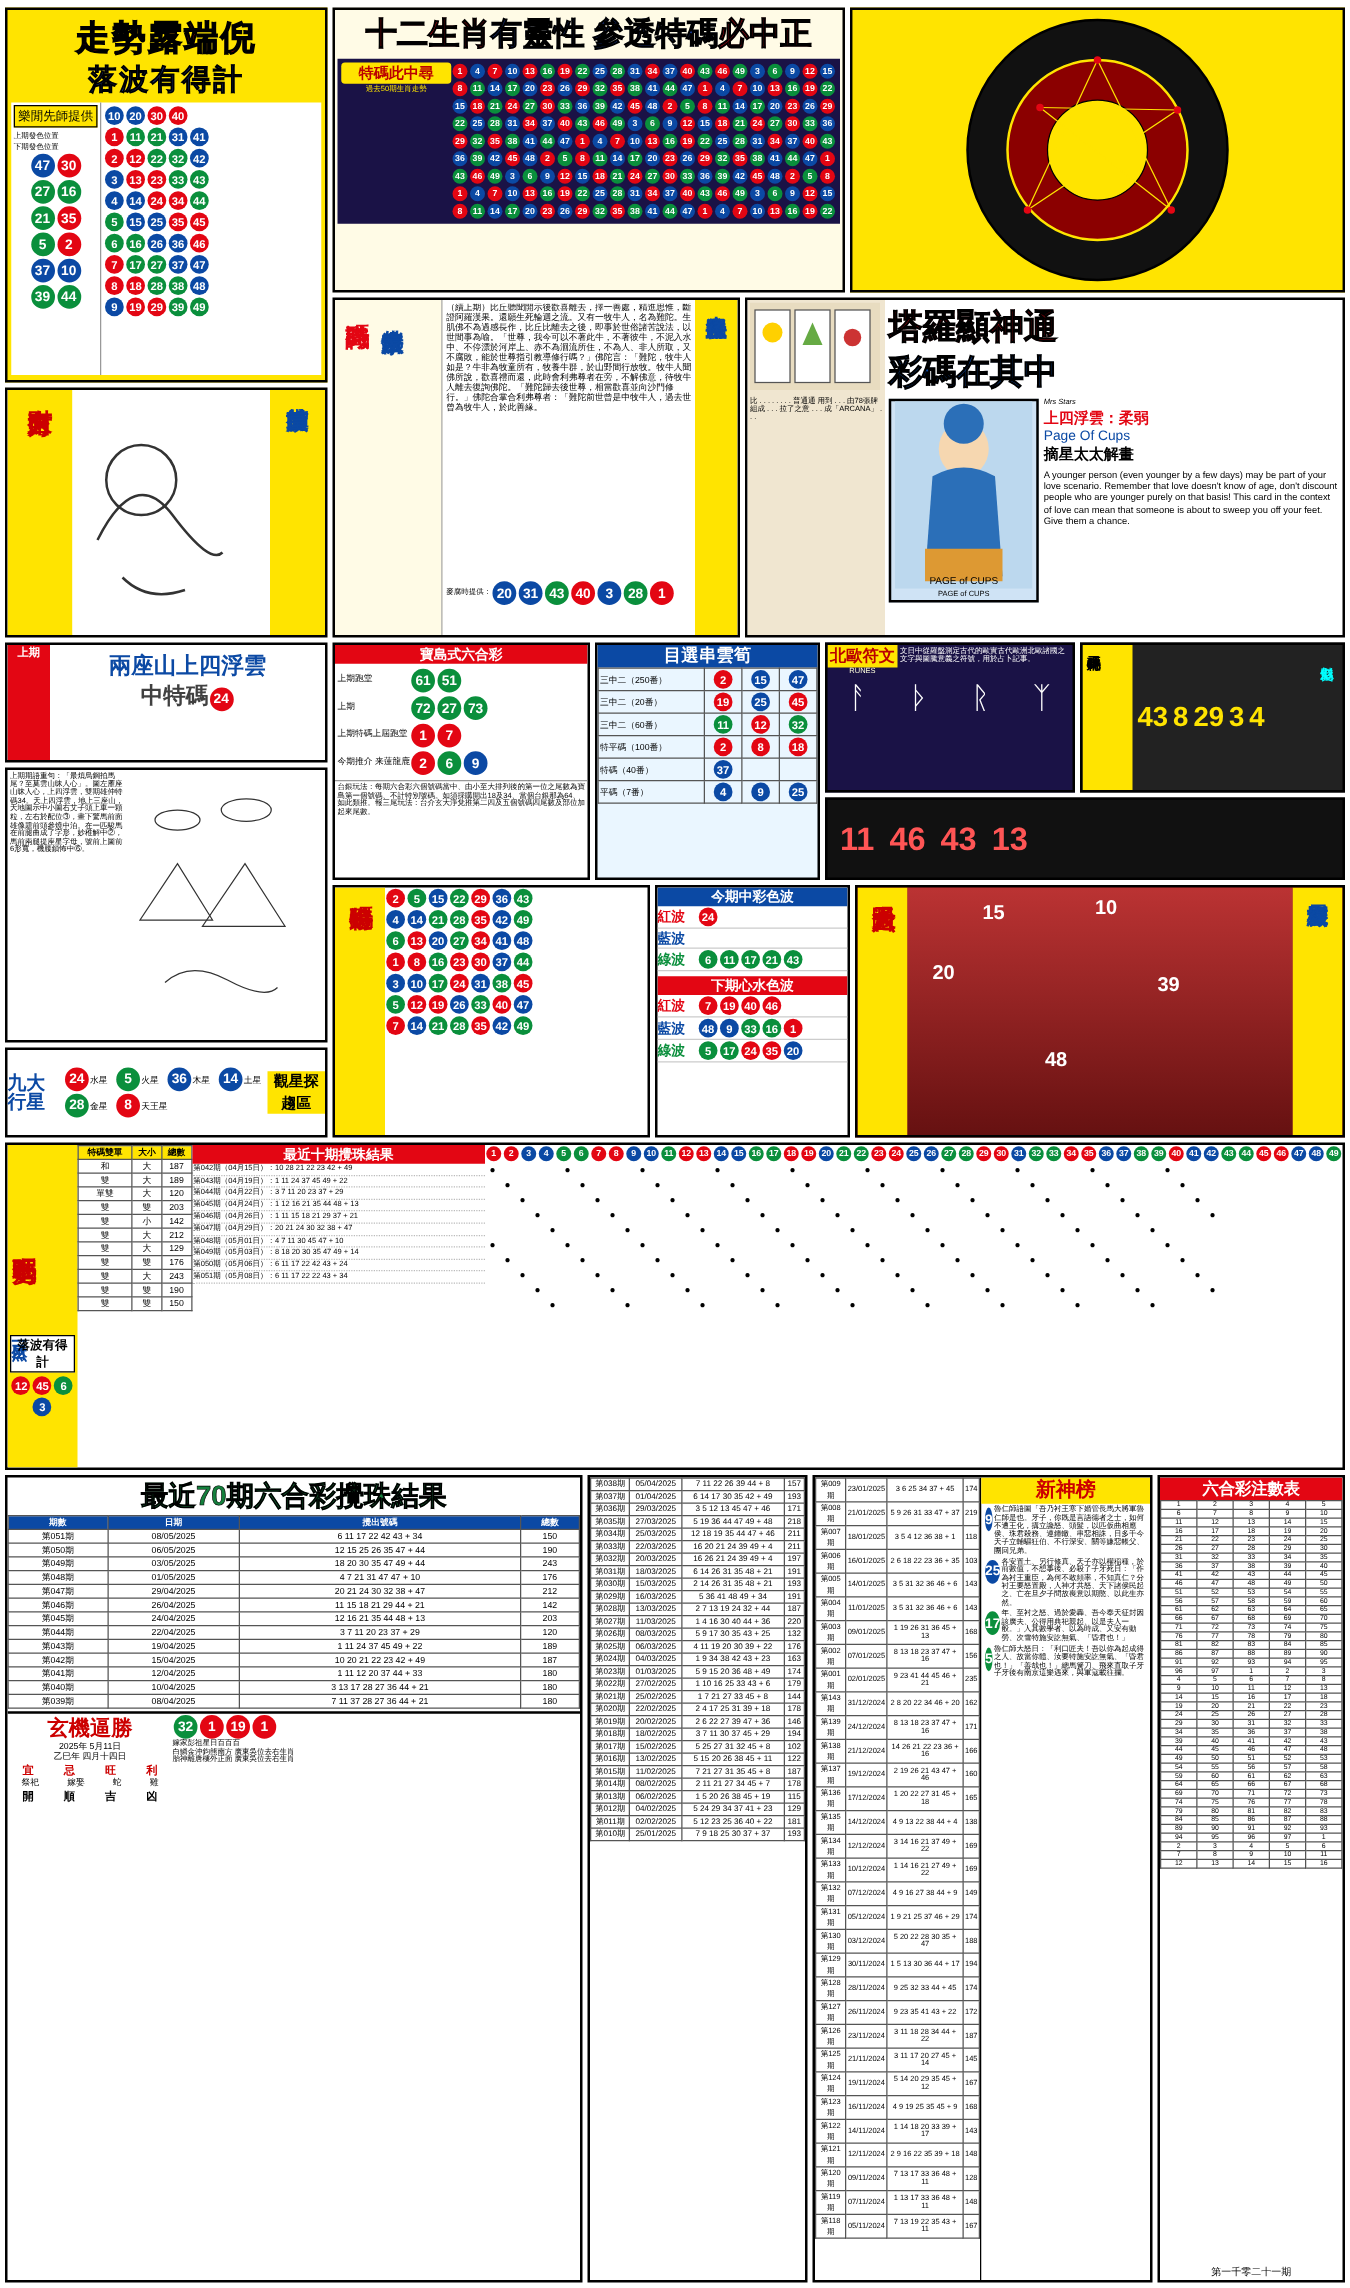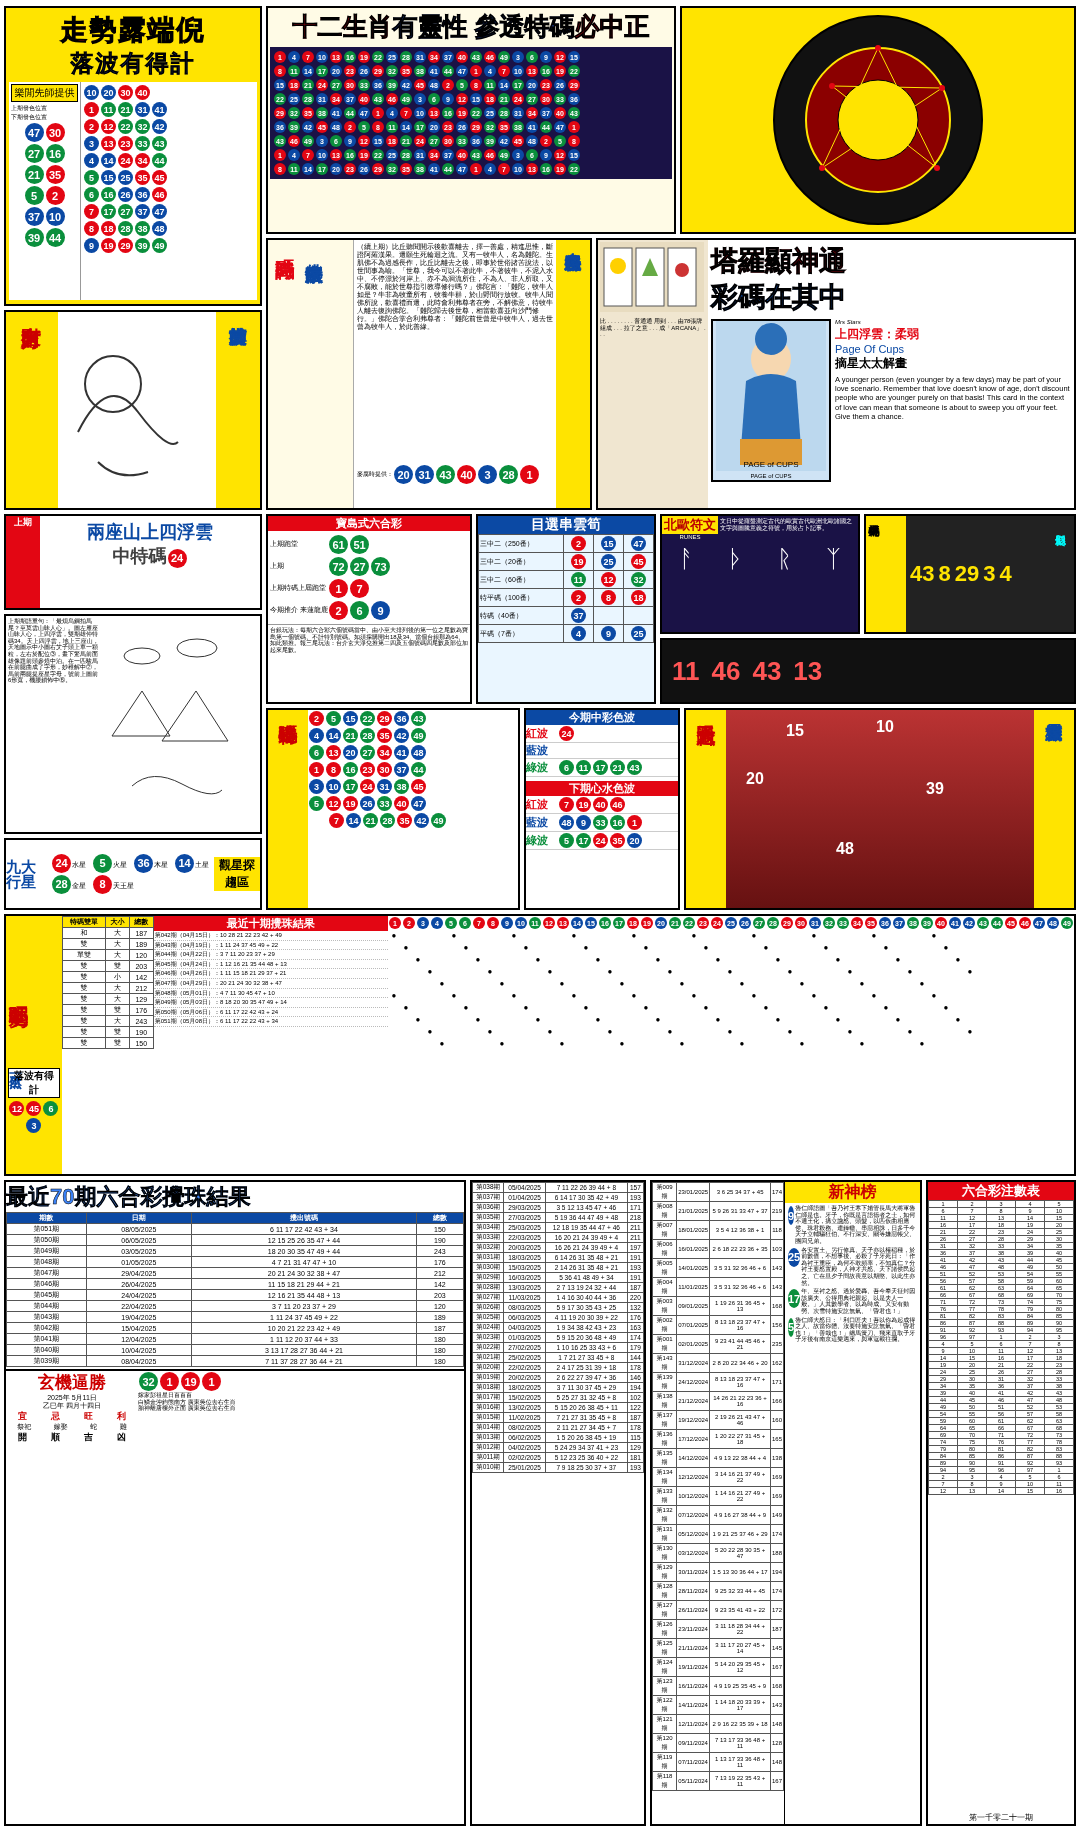--- a/index.html
+++ b/index.html
@@ -119,20 +119,24 @@
       </div>
     </div>
   </div>
 
   <div class="panel" id="p2">
     <div class="hd">
       <span>十二生肖</span><span class="b">有靈性 參透特碼</span><span>必中正</span>
     </div>
     <div class="dark">
       <div style="display:flex;">
+        <div style="width:90px;text-align:center;">
+          <div style="background:#ffe400;color:#b00;font-weight:bold;font-size:12px;border-radius:3px">特碼此中尋</div>
+          <div class="xtiny" style="color:#ffe400;margin-top:2px">過去50期生肖走勢</div>
+        </div>
         <div style="flex:1" id="zodiac-grid-host">
             <div style="white-space: nowrap;"><span class="ball sm red">1</span><span class="ball sm blue">4</span><span class="ball sm red">7</span><span class="ball sm blue">10</span><span class="ball sm red">13</span><span class="ball sm green">16</span><span class="ball sm red">19</span><span class="ball sm green">22</span><span class="ball sm blue">25</span><span class="ball sm green">28</span><span class="ball sm blue">31</span><span class="ball sm red">34</span><span class="ball sm blue">37</span><span class="ball sm red">40</span><span class="ball sm green">43</span><span class="ball sm red">46</span><span class="ball sm green">49</span><span class="ball sm blue">3</span><span class="ball sm green">6</span><span class="ball sm blue">9</span><span class="ball sm red">12</span><span class="ball sm blue">15</span></div>
             <div style="white-space: nowrap;"><span class="ball sm red">8</span><span class="ball sm green">11</span><span class="ball sm blue">14</span><span class="ball sm green">17</span><span class="ball sm blue">20</span><span class="ball sm red">23</span><span class="ball sm blue">26</span><span class="ball sm red">29</span><span class="ball sm green">32</span><span class="ball sm red">35</span><span class="ball sm green">38</span><span class="ball sm blue">41</span><span class="ball sm green">44</span><span class="ball sm blue">47</span><span class="ball sm red">1</span><span class="ball sm blue">4</span><span class="ball sm red">7</span><span class="ball sm blue">10</span><span class="ball sm red">13</span><span class="ball sm green">16</span><span class="ball sm red">19</span><span class="ball sm green">22</span></div>
             <div style="white-space: nowrap;"><span class="ball sm blue">15</span><span class="ball sm red">18</span><span class="ball sm green">21</span><span class="ball sm red">24</span><span class="ball sm green">27</span><span class="ball sm red">30</span><span class="ball sm green">33</span><span class="ball sm blue">36</span><span class="ball sm green">39</span><span class="ball sm blue">42</span><span class="ball sm red">45</span><span class="ball sm blue">48</span><span class="ball sm red">2</span><span class="ball sm green">5</span><span class="ball sm red">8</span><span class="ball sm green">11</span><span class="ball sm blue">14</span><span class="ball sm green">17</span><span class="ball sm blue">20</span><span class="ball sm red">23</span><span class="ball sm blue">26</span><span class="ball sm red">29</span></div>
             <div style="white-space: nowrap;"><span class="ball sm green">22</span><span class="ball sm blue">25</span><span class="ball sm green">28</span><span class="ball sm blue">31</span><span class="ball sm red">34</span><span class="ball sm blue">37</span><span class="ball sm red">40</span><span class="ball sm green">43</span><span class="ball sm red">46</span><span class="ball sm green">49</span><span class="ball sm blue">3</span><span class="ball sm green">6</span><span class="ball sm blue">9</span><span class="ball sm red">12</span><span class="ball sm blue">15</span><span class="ball sm red">18</span><span class="ball sm green">21</span><span class="ball sm red">24</span><span class="ball sm green">27</span><span class="ball sm red">30</span><span class="ball sm green">33</span><span class="ball sm blue">36</span></div>
             <div style="white-space: nowrap;"><span class="ball sm red">29</span><span class="ball sm green">32</span><span class="ball sm red">35</span><span class="ball sm green">38</span><span class="ball sm blue">41</span><span class="ball sm green">44</span><span class="ball sm blue">47</span><span class="ball sm red">1</span><span class="ball sm blue">4</span><span class="ball sm red">7</span><span class="ball sm blue">10</span><span class="ball sm red">13</span><span class="ball sm green">16</span><span class="ball sm red">19</span><span class="ball sm green">22</span><span class="ball sm blue">25</span><span class="ball sm green">28</span><span class="ball sm blue">31</span><span class="ball sm red">34</span><span class="ball sm blue">37</span><span class="ball sm red">40</span><span class="ball sm green">43</span></div>
             <div style="white-space: nowrap;"><span class="ball sm blue">36</span><span class="ball sm green">39</span><span class="ball sm blue">42</span><span class="ball sm red">45</span><span class="ball sm blue">48</span><span class="ball sm red">2</span><span class="ball sm green">5</span><span class="ball sm red">8</span><span class="ball sm green">11</span><span class="ball sm blue">14</span><span class="ball sm green">17</span><span class="ball sm blue">20</span><span class="ball sm red">23</span><span class="ball sm blue">26</span><span class="ball sm red">29</span><span class="ball sm green">32</span><span class="ball sm red">35</span><span class="ball sm green">38</span><span class="ball sm blue">41</span><span class="ball sm green">44</span><span class="ball sm blue">47</span><span class="ball sm red">1</span></div>
             <div style="white-space: nowrap;"><span class="ball sm green">43</span><span class="ball sm red">46</span><span class="ball sm green">49</span><span class="ball sm blue">3</span><span class="ball sm green">6</span><span class="ball sm blue">9</span><span class="ball sm red">12</span><span class="ball sm blue">15</span><span class="ball sm red">18</span><span class="ball sm green">21</span><span class="ball sm red">24</span><span class="ball sm green">27</span><span class="ball sm red">30</span><span class="ball sm green">33</span><span class="ball sm blue">36</span><span class="ball sm green">39</span><span class="ball sm blue">42</span><span class="ball sm red">45</span><span class="ball sm blue">48</span><span class="ball sm red">2</span><span class="ball sm green">5</span><span class="ball sm red">8</span></div>
             <div style="white-space: nowrap;"><span class="ball sm red">1</span><span class="ball sm blue">4</span><span class="ball sm red">7</span><span class="ball sm blue">10</span><span class="ball sm red">13</span><span class="ball sm green">16</span><span class="ball sm red">19</span><span class="ball sm green">22</span><span class="ball sm blue">25</span><span class="ball sm green">28</span><span class="ball sm blue">31</span><span class="ball sm red">34</span><span class="ball sm blue">37</span><span class="ball sm red">40</span><span class="ball sm green">43</span><span class="ball sm red">46</span><span class="ball sm green">49</span><span class="ball sm blue">3</span><span class="ball sm green">6</span><span class="ball sm blue">9</span><span class="ball sm red">12</span><span class="ball sm blue">15</span></div>
             <div style="white-space: nowrap;"><span class="ball sm red">8</span><span class="ball sm green">11</span><span class="ball sm blue">14</span><span class="ball sm green">17</span><span class="ball sm blue">20</span><span class="ball sm red">23</span><span class="ball sm blue">26</span><span class="ball sm red">29</span><span class="ball sm green">32</span><span class="ball sm red">35</span><span class="ball sm green">38</span><span class="ball sm blue">41</span><span class="ball sm green">44</span><span class="ball sm blue">47</span><span class="ball sm red">1</span><span class="ball sm blue">4</span><span class="ball sm red">7</span><span class="ball sm blue">10</span><span class="ball sm red">13</span><span class="ball sm green">16</span><span class="ball sm red">19</span><span class="ball sm green">22</span></div>
@@ -404,21 +408,21 @@
       <div style="width:40px;background:#ffe400;display:flex;justify-content:center">
         <div class="v" style="font-size:19px;font-weight:bold;color:#c00">追蹤特碼</div>
       </div>
       <div style="flex:1" id="track-grid">
           <div style="white-space: nowrap;"><span class="ball  red">2</span><span class="ball  green">5</span><span class="ball  blue">15</span><span class="ball  green">22</span><span class="ball  red">29</span><span class="ball  blue">36</span><span class="ball  green">43</span></div>
           <div style="white-space: nowrap;"><span class="ball  blue">4</span><span class="ball  blue">14</span><span class="ball  green">21</span><span class="ball  green">28</span><span class="ball  red">35</span><span class="ball  blue">42</span><span class="ball  green">49</span></div>
           <div style="white-space: nowrap;"><span class="ball  green">6</span><span class="ball  red">13</span><span class="ball  blue">20</span><span class="ball  green">27</span><span class="ball  red">34</span><span class="ball  blue">41</span><span class="ball  blue">48</span></div>
           <div style="white-space: nowrap;"><span class="ball  red">1</span><span class="ball  red">8</span><span class="ball  green">16</span><span class="ball  red">23</span><span class="ball  red">30</span><span class="ball  blue">37</span><span class="ball  green">44</span></div>
           <div style="white-space: nowrap;"><span class="ball  blue">3</span><span class="ball  blue">10</span><span class="ball  green">17</span><span class="ball  red">24</span><span class="ball  blue">31</span><span class="ball  green">38</span><span class="ball  red">45</span></div>
           <div style="white-space: nowrap;"><span class="ball  green">5</span><span class="ball  red">12</span><span class="ball  red">19</span><span class="ball  blue">26</span><span class="ball  green">33</span><span class="ball  red">40</span><span class="ball  blue">47</span></div>
-          <div style="white-space: nowrap; margin-left: 20px;"><span class="ball  red">7</span><span class="ball  blue">14</span><span class="ball  green">21</span><span class="ball  green">28</span><span class="ball  red">35</span><span class="ball  blue">42</span><span class="ball  green">49</span></div>
+          <div style="white-space: nowrap;"><span class="ball  red">7</span><span class="ball  blue">14</span><span class="ball  green">21</span><span class="ball  green">28</span><span class="ball  red">35</span><span class="ball  blue">42</span><span class="ball  green">49</span></div>
         </div>
     </div>
   </div>
 
   <div class="panel" id="p16">
     <div class="bluebar">今期中彩色波</div>
     <div id="cw-now">
         <div style="display: flex; align-items: center; border-bottom: 1px solid rgb(204, 204, 204);">
           <span style="width: 32px; font-weight: bold; font-size: 11px; color: rgb(227, 6, 19);">紅波</span>
           <span class="ball  red">24</span>
@@ -582,21 +586,21 @@
             <div style="white-space:nowrap;height:12px"><span style="display:inline-block;width:12px;text-align:center;font-size:8px;color:#000"></span><span style="display:inline-block;width:12px;text-align:center;font-size:8px;color:#000">●</span><span style="display:inline-block;width:12px;text-align:center;font-size:8px;color:#000"></span><span style="display:inline-block;width:12px;text-align:center;font-size:8px;color:#000"></span><span style="display:inline-block;width:12px;text-align:center;font-size:8px;color:#000"></span><span style="display:inline-block;width:12px;text-align:center;font-size:8px;color:#000"></span><span style="display:inline-block;width:12px;text-align:center;font-size:8px;color:#000">●</span><span style="display:inline-block;width:12px;text-align:center;font-size:8px;color:#000"></span><span style="display:inline-block;width:12px;text-align:center;font-size:8px;color:#000"></span><span style="display:inline-block;width:12px;text-align:center;font-size:8px;color:#000"></span><span style="display:inline-block;width:12px;text-align:center;font-size:8px;color:#000"></span><span style="display:inline-block;width:12px;text-align:center;font-size:8px;color:#000">●</span><span style="display:inline-block;width:12px;text-align:center;font-size:8px;color:#000"></span><span style="display:inline-block;width:12px;text-align:center;font-size:8px;color:#000"></span><span style="display:inline-block;width:12px;text-align:center;font-size:8px;color:#000"></span><span style="display:inline-block;width:12px;text-align:center;font-size:8px;color:#000"></span><span style="display:inline-block;width:12px;text-align:center;font-size:8px;color:#000">●</span><span style="display:inline-block;width:12px;text-align:center;font-size:8px;color:#000"></span><span style="display:inline-block;width:12px;text-align:center;font-size:8px;color:#000"></span><span style="display:inline-block;width:12px;text-align:center;font-size:8px;color:#000"></span><span style="display:inline-block;width:12px;text-align:center;font-size:8px;color:#000"></span><span style="display:inline-block;width:12px;text-align:center;font-size:8px;color:#000">●</span><span style="display:inline-block;width:12px;text-align:center;font-size:8px;color:#000"></span><span style="display:inline-block;width:12px;text-align:center;font-size:8px;color:#000"></span><span style="display:inline-block;width:12px;text-align:center;font-size:8px;color:#000"></span><span style="display:inline-block;width:12px;text-align:center;font-size:8px;color:#000"></span><span style="display:inline-block;width:12px;text-align:center;font-size:8px;color:#000">●</span><span style="display:inline-block;width:12px;text-align:center;font-size:8px;color:#000"></span><span style="display:inline-block;width:12px;text-align:center;font-size:8px;color:#000"></span><span style="display:inline-block;width:12px;text-align:center;font-size:8px;color:#000"></span><span style="display:inline-block;width:12px;text-align:center;font-size:8px;color:#000"></span><span style="display:inline-block;width:12px;text-align:center;font-size:8px;color:#000">●</span><span style="display:inline-block;width:12px;text-align:center;font-size:8px;color:#000"></span><span style="display:inline-block;width:12px;text-align:center;font-size:8px;color:#000"></span><span style="display:inline-block;width:12px;text-align:center;font-size:8px;color:#000"></span><span style="display:inline-block;width:12px;text-align:center;font-size:8px;color:#000"></span><span style="display:inline-block;width:12px;text-align:center;font-size:8px;color:#000">●</span><span style="display:inline-block;width:12px;text-align:center;font-size:8px;color:#000"></span><span style="display:inline-block;width:12px;text-align:center;font-size:8px;color:#000"></span><span style="display:inline-block;width:12px;text-align:center;font-size:8px;color:#000"></span><span style="display:inline-block;width:12px;text-align:center;font-size:8px;color:#000"></span><span style="display:inline-block;width:12px;text-align:center;font-size:8px;color:#000">●</span><span style="display:inline-block;width:12px;text-align:center;font-size:8px;color:#000"></span><span style="display:inline-block;width:12px;text-align:center;font-size:8px;color:#000"></span><span style="display:inline-block;width:12px;text-align:center;font-size:8px;color:#000"></span><span style="display:inline-block;width:12px;text-align:center;font-size:8px;color:#000"></span><span style="display:inline-block;width:12px;text-align:center;font-size:8px;color:#000">●</span><span style="display:inline-block;width:12px;text-align:center;font-size:8px;color:#000"></span><span style="display:inline-block;width:12px;text-align:center;font-size:8px;color:#000"></span></div>
             <div style="white-space:nowrap;height:12px"><span style="display:inline-block;width:12px;text-align:center;font-size:8px;color:#000"></span><span style="display:inline-block;width:12px;text-align:center;font-size:8px;color:#000"></span><span style="display:inline-block;width:12px;text-align:center;font-size:8px;color:#000">●</span><span style="display:inline-block;width:12px;text-align:center;font-size:8px;color:#000"></span><span style="display:inline-block;width:12px;text-align:center;font-size:8px;color:#000"></span><span style="display:inline-block;width:12px;text-align:center;font-size:8px;color:#000"></span><span style="display:inline-block;width:12px;text-align:center;font-size:8px;color:#000"></span><span style="display:inline-block;width:12px;text-align:center;font-size:8px;color:#000">●</span><span style="display:inline-block;width:12px;text-align:center;font-size:8px;color:#000"></span><span style="display:inline-block;width:12px;text-align:center;font-size:8px;color:#000"></span><span style="display:inline-block;width:12px;text-align:center;font-size:8px;color:#000"></span><span style="display:inline-block;width:12px;text-align:center;font-size:8px;color:#000"></span><span style="display:inline-block;width:12px;text-align:center;font-size:8px;color:#000">●</span><span style="display:inline-block;width:12px;text-align:center;font-size:8px;color:#000"></span><span style="display:inline-block;width:12px;text-align:center;font-size:8px;color:#000"></span><span style="display:inline-block;width:12px;text-align:center;font-size:8px;color:#000"></span><span style="display:inline-block;width:12px;text-align:center;font-size:8px;color:#000"></span><span style="display:inline-block;width:12px;text-align:center;font-size:8px;color:#000">●</span><span style="display:inline-block;width:12px;text-align:center;font-size:8px;color:#000"></span><span style="display:inline-block;width:12px;text-align:center;font-size:8px;color:#000"></span><span style="display:inline-block;width:12px;text-align:center;font-size:8px;color:#000"></span><span style="display:inline-block;width:12px;text-align:center;font-size:8px;color:#000"></span><span style="display:inline-block;width:12px;text-align:center;font-size:8px;color:#000">●</span><span style="display:inline-block;width:12px;text-align:center;font-size:8px;color:#000"></span><span style="display:inline-block;width:12px;text-align:center;font-size:8px;color:#000"></span><span style="display:inline-block;width:12px;text-align:center;font-size:8px;color:#000"></span><span style="display:inline-block;width:12px;text-align:center;font-size:8px;color:#000"></span><span style="display:inline-block;width:12px;text-align:center;font-size:8px;color:#000">●</span><span style="display:inline-block;width:12px;text-align:center;font-size:8px;color:#000"></span><span style="display:inline-block;width:12px;text-align:center;font-size:8px;color:#000"></span><span style="display:inline-block;width:12px;text-align:center;font-size:8px;color:#000"></span><span style="display:inline-block;width:12px;text-align:center;font-size:8px;color:#000"></span><span style="display:inline-block;width:12px;text-align:center;font-size:8px;color:#000">●</span><span style="display:inline-block;width:12px;text-align:center;font-size:8px;color:#000"></span><span style="display:inline-block;width:12px;text-align:center;font-size:8px;color:#000"></span><span style="display:inline-block;width:12px;text-align:center;font-size:8px;color:#000"></span><span style="display:inline-block;width:12px;text-align:center;font-size:8px;color:#000"></span><span style="display:inline-block;width:12px;text-align:center;font-size:8px;color:#000">●</span><span style="display:inline-block;width:12px;text-align:center;font-size:8px;color:#000"></span><span style="display:inline-block;width:12px;text-align:center;font-size:8px;color:#000"></span><span style="display:inline-block;width:12px;text-align:center;font-size:8px;color:#000"></span><span style="display:inline-block;width:12px;text-align:center;font-size:8px;color:#000"></span><span style="display:inline-block;width:12px;text-align:center;font-size:8px;color:#000">●</span><span style="display:inline-block;width:12px;text-align:center;font-size:8px;color:#000"></span><span style="display:inline-block;width:12px;text-align:center;font-size:8px;color:#000"></span><span style="display:inline-block;width:12px;text-align:center;font-size:8px;color:#000"></span><span style="display:inline-block;width:12px;text-align:center;font-size:8px;color:#000"></span><span style="display:inline-block;width:12px;text-align:center;font-size:8px;color:#000">●</span><span style="display:inline-block;width:12px;text-align:center;font-size:8px;color:#000"></span></div>
             <div style="white-space:nowrap;height:12px"><span style="display:inline-block;width:12px;text-align:center;font-size:8px;color:#000"></span><span style="display:inline-block;width:12px;text-align:center;font-size:8px;color:#000"></span><span style="display:inline-block;width:12px;text-align:center;font-size:8px;color:#000"></span><span style="display:inline-block;width:12px;text-align:center;font-size:8px;color:#000">●</span><span style="display:inline-block;width:12px;text-align:center;font-size:8px;color:#000"></span><span style="display:inline-block;width:12px;text-align:center;font-size:8px;color:#000"></span><span style="display:inline-block;width:12px;text-align:center;font-size:8px;color:#000"></span><span style="display:inline-block;width:12px;text-align:center;font-size:8px;color:#000"></span><span style="display:inline-block;width:12px;text-align:center;font-size:8px;color:#000">●</span><span style="display:inline-block;width:12px;text-align:center;font-size:8px;color:#000"></span><span style="display:inline-block;width:12px;text-align:center;font-size:8px;color:#000"></span><span style="display:inline-block;width:12px;text-align:center;font-size:8px;color:#000"></span><span style="display:inline-block;width:12px;text-align:center;font-size:8px;color:#000"></span><span style="display:inline-block;width:12px;text-align:center;font-size:8px;color:#000">●</span><span style="display:inline-block;width:12px;text-align:center;font-size:8px;color:#000"></span><span style="display:inline-block;width:12px;text-align:center;font-size:8px;color:#000"></span><span style="display:inline-block;width:12px;text-align:center;font-size:8px;color:#000"></span><span style="display:inline-block;width:12px;text-align:center;font-size:8px;color:#000"></span><span style="display:inline-block;width:12px;text-align:center;font-size:8px;color:#000">●</span><span style="display:inline-block;width:12px;text-align:center;font-size:8px;color:#000"></span><span style="display:inline-block;width:12px;text-align:center;font-size:8px;color:#000"></span><span style="display:inline-block;width:12px;text-align:center;font-size:8px;color:#000"></span><span style="display:inline-block;width:12px;text-align:center;font-size:8px;color:#000"></span><span style="display:inline-block;width:12px;text-align:center;font-size:8px;color:#000">●</span><span style="display:inline-block;width:12px;text-align:center;font-size:8px;color:#000"></span><span style="display:inline-block;width:12px;text-align:center;font-size:8px;color:#000"></span><span style="display:inline-block;width:12px;text-align:center;font-size:8px;color:#000"></span><span style="display:inline-block;width:12px;text-align:center;font-size:8px;color:#000"></span><span style="display:inline-block;width:12px;text-align:center;font-size:8px;color:#000">●</span><span style="display:inline-block;width:12px;text-align:center;font-size:8px;color:#000"></span><span style="display:inline-block;width:12px;text-align:center;font-size:8px;color:#000"></span><span style="display:inline-block;width:12px;text-align:center;font-size:8px;color:#000"></span><span style="display:inline-block;width:12px;text-align:center;font-size:8px;color:#000"></span><span style="display:inline-block;width:12px;text-align:center;font-size:8px;color:#000">●</span><span style="display:inline-block;width:12px;text-align:center;font-size:8px;color:#000"></span><span style="display:inline-block;width:12px;text-align:center;font-size:8px;color:#000"></span><span style="display:inline-block;width:12px;text-align:center;font-size:8px;color:#000"></span><span style="display:inline-block;width:12px;text-align:center;font-size:8px;color:#000"></span><span style="display:inline-block;width:12px;text-align:center;font-size:8px;color:#000">●</span><span style="display:inline-block;width:12px;text-align:center;font-size:8px;color:#000"></span><span style="display:inline-block;width:12px;text-align:center;font-size:8px;color:#000"></span><span style="display:inline-block;width:12px;text-align:center;font-size:8px;color:#000"></span><span style="display:inline-block;width:12px;text-align:center;font-size:8px;color:#000"></span><span style="display:inline-block;width:12px;text-align:center;font-size:8px;color:#000">●</span><span style="display:inline-block;width:12px;text-align:center;font-size:8px;color:#000"></span><span style="display:inline-block;width:12px;text-align:center;font-size:8px;color:#000"></span><span style="display:inline-block;width:12px;text-align:center;font-size:8px;color:#000"></span><span style="display:inline-block;width:12px;text-align:center;font-size:8px;color:#000"></span><span style="display:inline-block;width:12px;text-align:center;font-size:8px;color:#000">●</span></div>
             <div style="white-space:nowrap;height:12px"><span style="display:inline-block;width:12px;text-align:center;font-size:8px;color:#000"></span><span style="display:inline-block;width:12px;text-align:center;font-size:8px;color:#000"></span><span style="display:inline-block;width:12px;text-align:center;font-size:8px;color:#000"></span><span style="display:inline-block;width:12px;text-align:center;font-size:8px;color:#000"></span><span style="display:inline-block;width:12px;text-align:center;font-size:8px;color:#000">●</span><span style="display:inline-block;width:12px;text-align:center;font-size:8px;color:#000"></span><span style="display:inline-block;width:12px;text-align:center;font-size:8px;color:#000"></span><span style="display:inline-block;width:12px;text-align:center;font-size:8px;color:#000"></span><span style="display:inline-block;width:12px;text-align:center;font-size:8px;color:#000"></span><span style="display:inline-block;width:12px;text-align:center;font-size:8px;color:#000">●</span><span style="display:inline-block;width:12px;text-align:center;font-size:8px;color:#000"></span><span style="display:inline-block;width:12px;text-align:center;font-size:8px;color:#000"></span><span style="display:inline-block;width:12px;text-align:center;font-size:8px;color:#000"></span><span style="display:inline-block;width:12px;text-align:center;font-size:8px;color:#000"></span><span style="display:inline-block;width:12px;text-align:center;font-size:8px;color:#000">●</span><span style="display:inline-block;width:12px;text-align:center;font-size:8px;color:#000"></span><span style="display:inline-block;width:12px;text-align:center;font-size:8px;color:#000"></span><span style="display:inline-block;width:12px;text-align:center;font-size:8px;color:#000"></span><span style="display:inline-block;width:12px;text-align:center;font-size:8px;color:#000"></span><span style="display:inline-block;width:12px;text-align:center;font-size:8px;color:#000">●</span><span style="display:inline-block;width:12px;text-align:center;font-size:8px;color:#000"></span><span style="display:inline-block;width:12px;text-align:center;font-size:8px;color:#000"></span><span style="display:inline-block;width:12px;text-align:center;font-size:8px;color:#000"></span><span style="display:inline-block;width:12px;text-align:center;font-size:8px;color:#000"></span><span style="display:inline-block;width:12px;text-align:center;font-size:8px;color:#000">●</span><span style="display:inline-block;width:12px;text-align:center;font-size:8px;color:#000"></span><span style="display:inline-block;width:12px;text-align:center;font-size:8px;color:#000"></span><span style="display:inline-block;width:12px;text-align:center;font-size:8px;color:#000"></span><span style="display:inline-block;width:12px;text-align:center;font-size:8px;color:#000"></span><span style="display:inline-block;width:12px;text-align:center;font-size:8px;color:#000">●</span><span style="display:inline-block;width:12px;text-align:center;font-size:8px;color:#000"></span><span style="display:inline-block;width:12px;text-align:center;font-size:8px;color:#000"></span><span style="display:inline-block;width:12px;text-align:center;font-size:8px;color:#000"></span><span style="display:inline-block;width:12px;text-align:center;font-size:8px;color:#000"></span><span style="display:inline-block;width:12px;text-align:center;font-size:8px;color:#000">●</span><span style="display:inline-block;width:12px;text-align:center;font-size:8px;color:#000"></span><span style="display:inline-block;width:12px;text-align:center;font-size:8px;color:#000"></span><span style="display:inline-block;width:12px;text-align:center;font-size:8px;color:#000"></span><span style="display:inline-block;width:12px;text-align:center;font-size:8px;color:#000"></span><span style="display:inline-block;width:12px;text-align:center;font-size:8px;color:#000">●</span><span style="display:inline-block;width:12px;text-align:center;font-size:8px;color:#000"></span><span style="display:inline-block;width:12px;text-align:center;font-size:8px;color:#000"></span><span style="display:inline-block;width:12px;text-align:center;font-size:8px;color:#000"></span><span style="display:inline-block;width:12px;text-align:center;font-size:8px;color:#000"></span><span style="display:inline-block;width:12px;text-align:center;font-size:8px;color:#000">●</span><span style="display:inline-block;width:12px;text-align:center;font-size:8px;color:#000"></span><span style="display:inline-block;width:12px;text-align:center;font-size:8px;color:#000"></span><span style="display:inline-block;width:12px;text-align:center;font-size:8px;color:#000"></span><span style="display:inline-block;width:12px;text-align:center;font-size:8px;color:#000"></span></div>
           </div>
       </div>
     </div>
   </div>
 
   <div class="panel" id="p19">
-    <div style="text-align:left;font-size:22px;font-weight:bold;color:#3b82f6;-webkit-text-stroke:.5px #000">最近70期六合彩攪珠結果</div>
+    <div style="text-align:center;font-size:22px;font-weight:bold;color:#15803d;-webkit-text-stroke:.5px #000">最近70期六合彩攪珠結果</div>
     <table style="width:100%" id="recent70-table">
         <tbody>
           <tr>
             <th style="background: rgb(11, 73, 164); color: rgb(255, 255, 255);">期數</th>
             <th style="background: rgb(11, 73, 164); color: rgb(255, 255, 255);">日期</th>
             <th style="background: rgb(11, 73, 164); color: rgb(255, 255, 255);">攪出號碼</th>
             <th style="background: rgb(11, 73, 164); color: rgb(255, 255, 255);">總數</th>
           </tr>
           <tr>
             <td style="font-size: 7px;">第051期</td>

